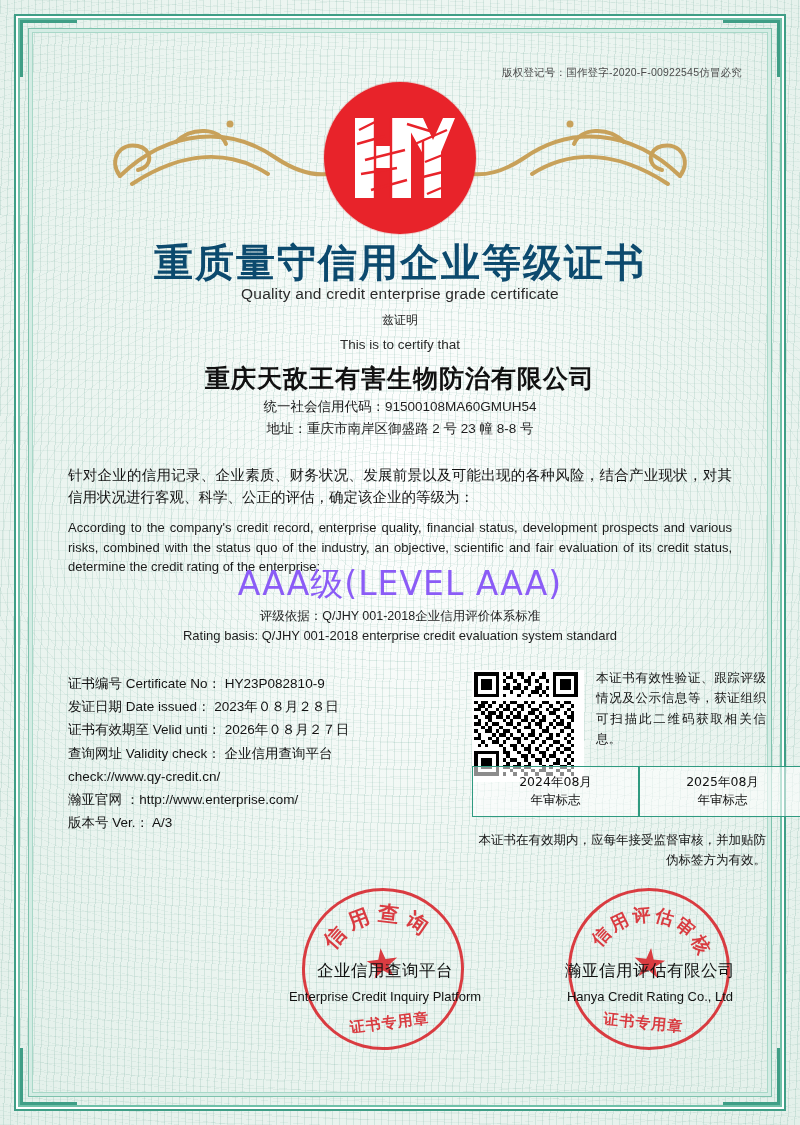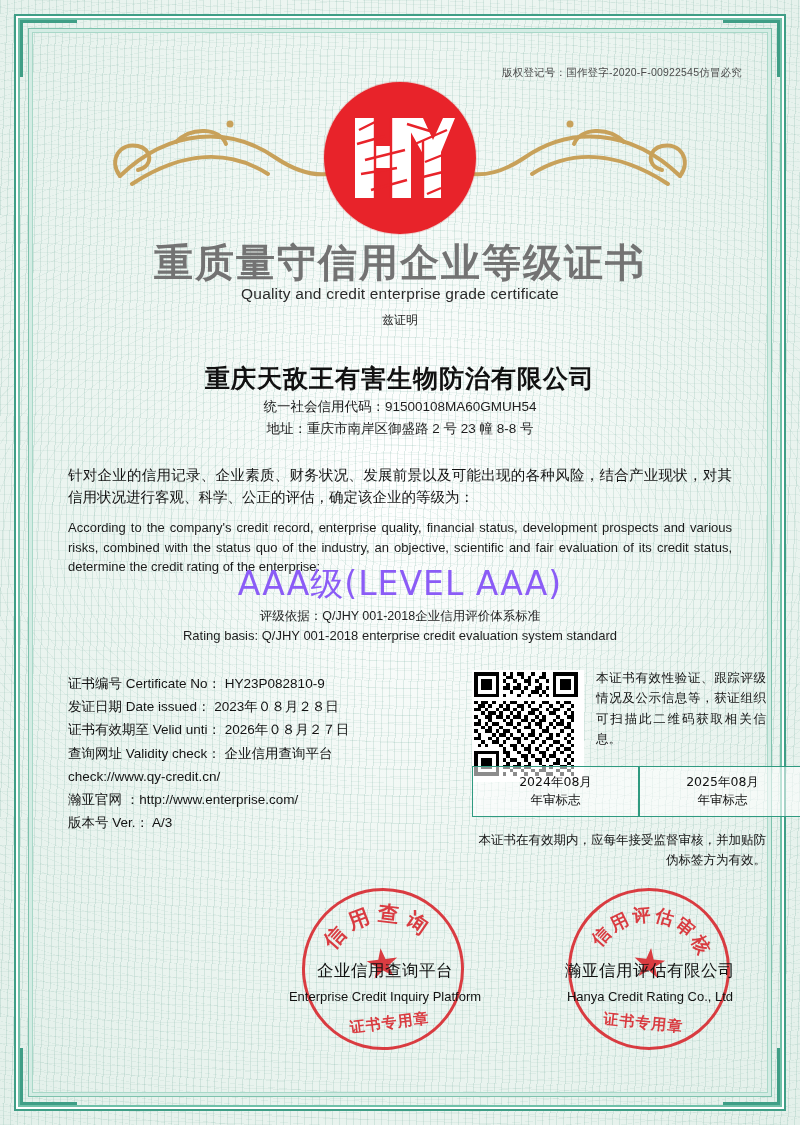--- a/index.html
+++ b/index.html
@@ -108,21 +108,21 @@
   }
   .logo-badge svg { display: block; }
 
   .title-zh {
     position: absolute;
     top: 196px;
     left: 0; right: 0;
     text-align: center;
     font-size: 39px;
     font-weight: bold;
-    color: #737373;
+    color: #0c4a6e;
     letter-spacing: 2px;
     font-family: "DejaVu Sans", "Liberation Sans", sans-serif;
   }
   .title-en {
     position: absolute;
     top: 245px;
     left: 0; right: 0;
     text-align: center;
     font-size: 15.5px;
     color: #2a2a2a;
@@ -414,20 +414,21 @@
           <path d="M62,14 L88,22 M70,34 L102,20 M80,52 L100,44 M74,68 L98,62 M82,84 L96,78"></path>
           <path d="M30,8 L30,88 M46,8 L46,88 M78,30 L78,88"></path>
         </g>
       </svg>
     </div>
 
     <div class="title-zh">重质量守信用企业等级证书</div>
     <div class="title-en">Quality and credit enterprise grade certificate</div>
 
     <div class="certify-zh">兹证明</div>
+    <div class="certify-en">This is to certify that</div>
 
     <div class="company-name">重庆天敌王有害生物防治有限公司</div>
     <div class="credit-code">
       <span>统一社会信用代码：</span><span>91500108MA60GMUH54</span>
     </div>
     <div class="address">
       <span>地址：</span><span>重庆市南岸区御盛路 2 号 23 幢 8-8 号</span>
     </div>
 
     <div class="body-zh">针对企业的信用记录、企业素质、财务状况、发展前景以及可能出现的各种风险，结合产业现状，对其信用状况进行客观、科学、公正的评估，确定该企业的等级为：</div>

